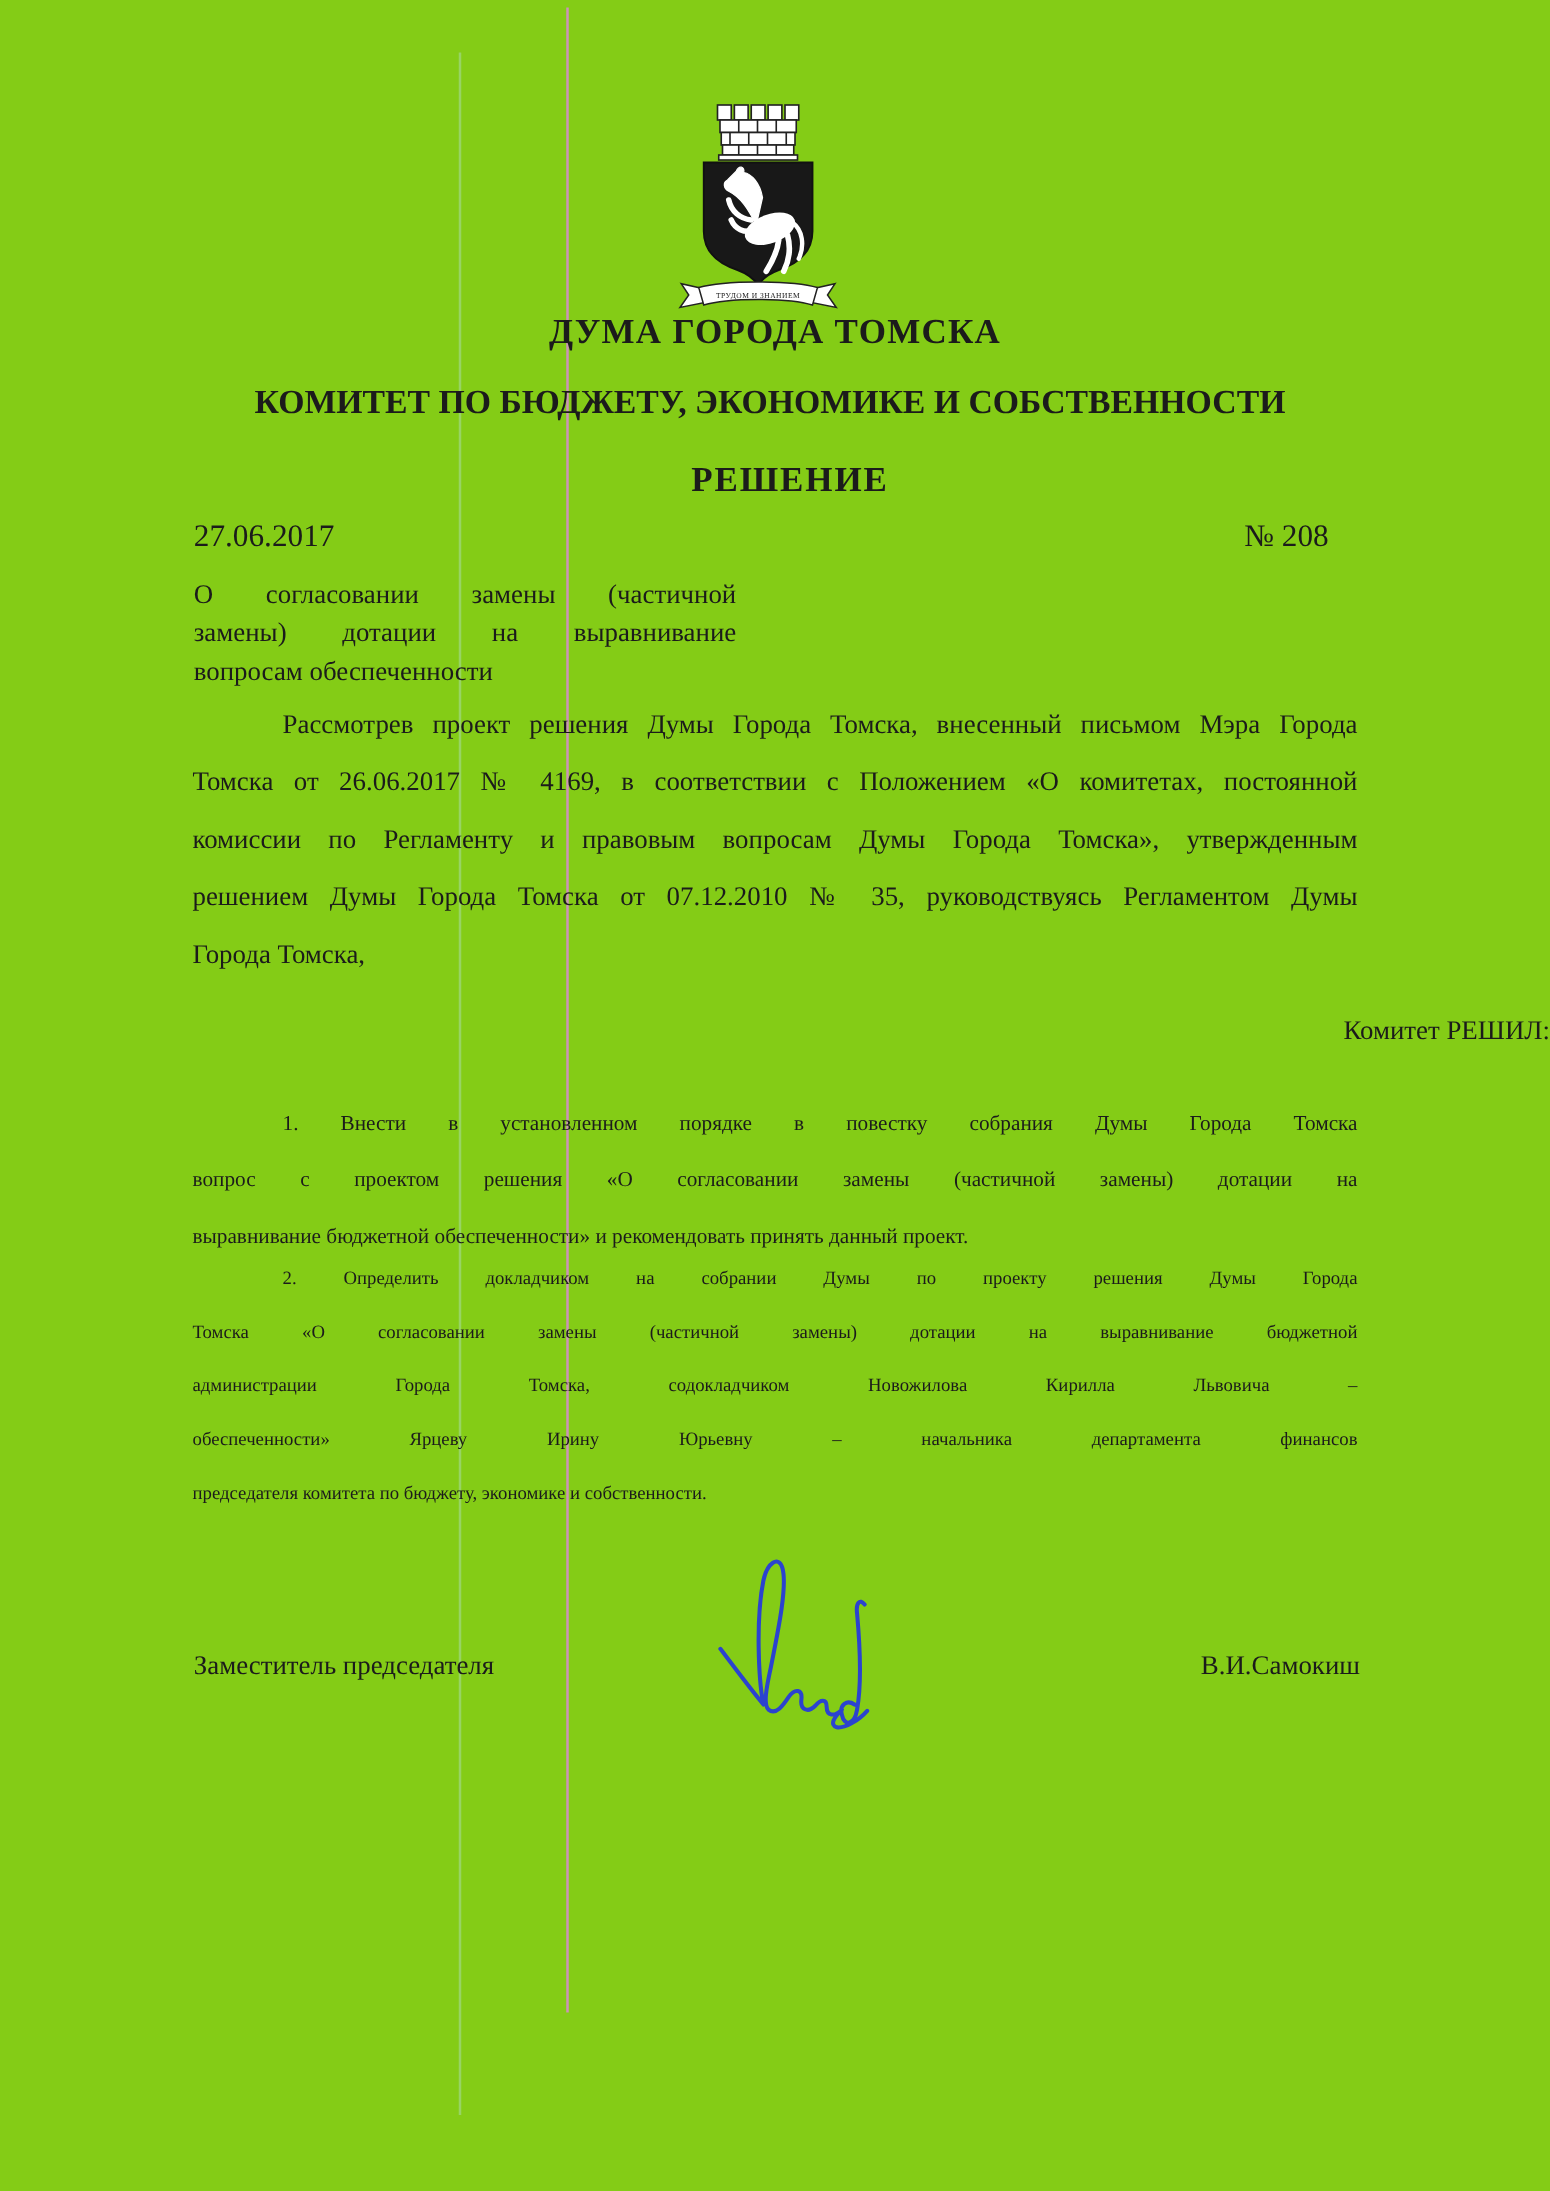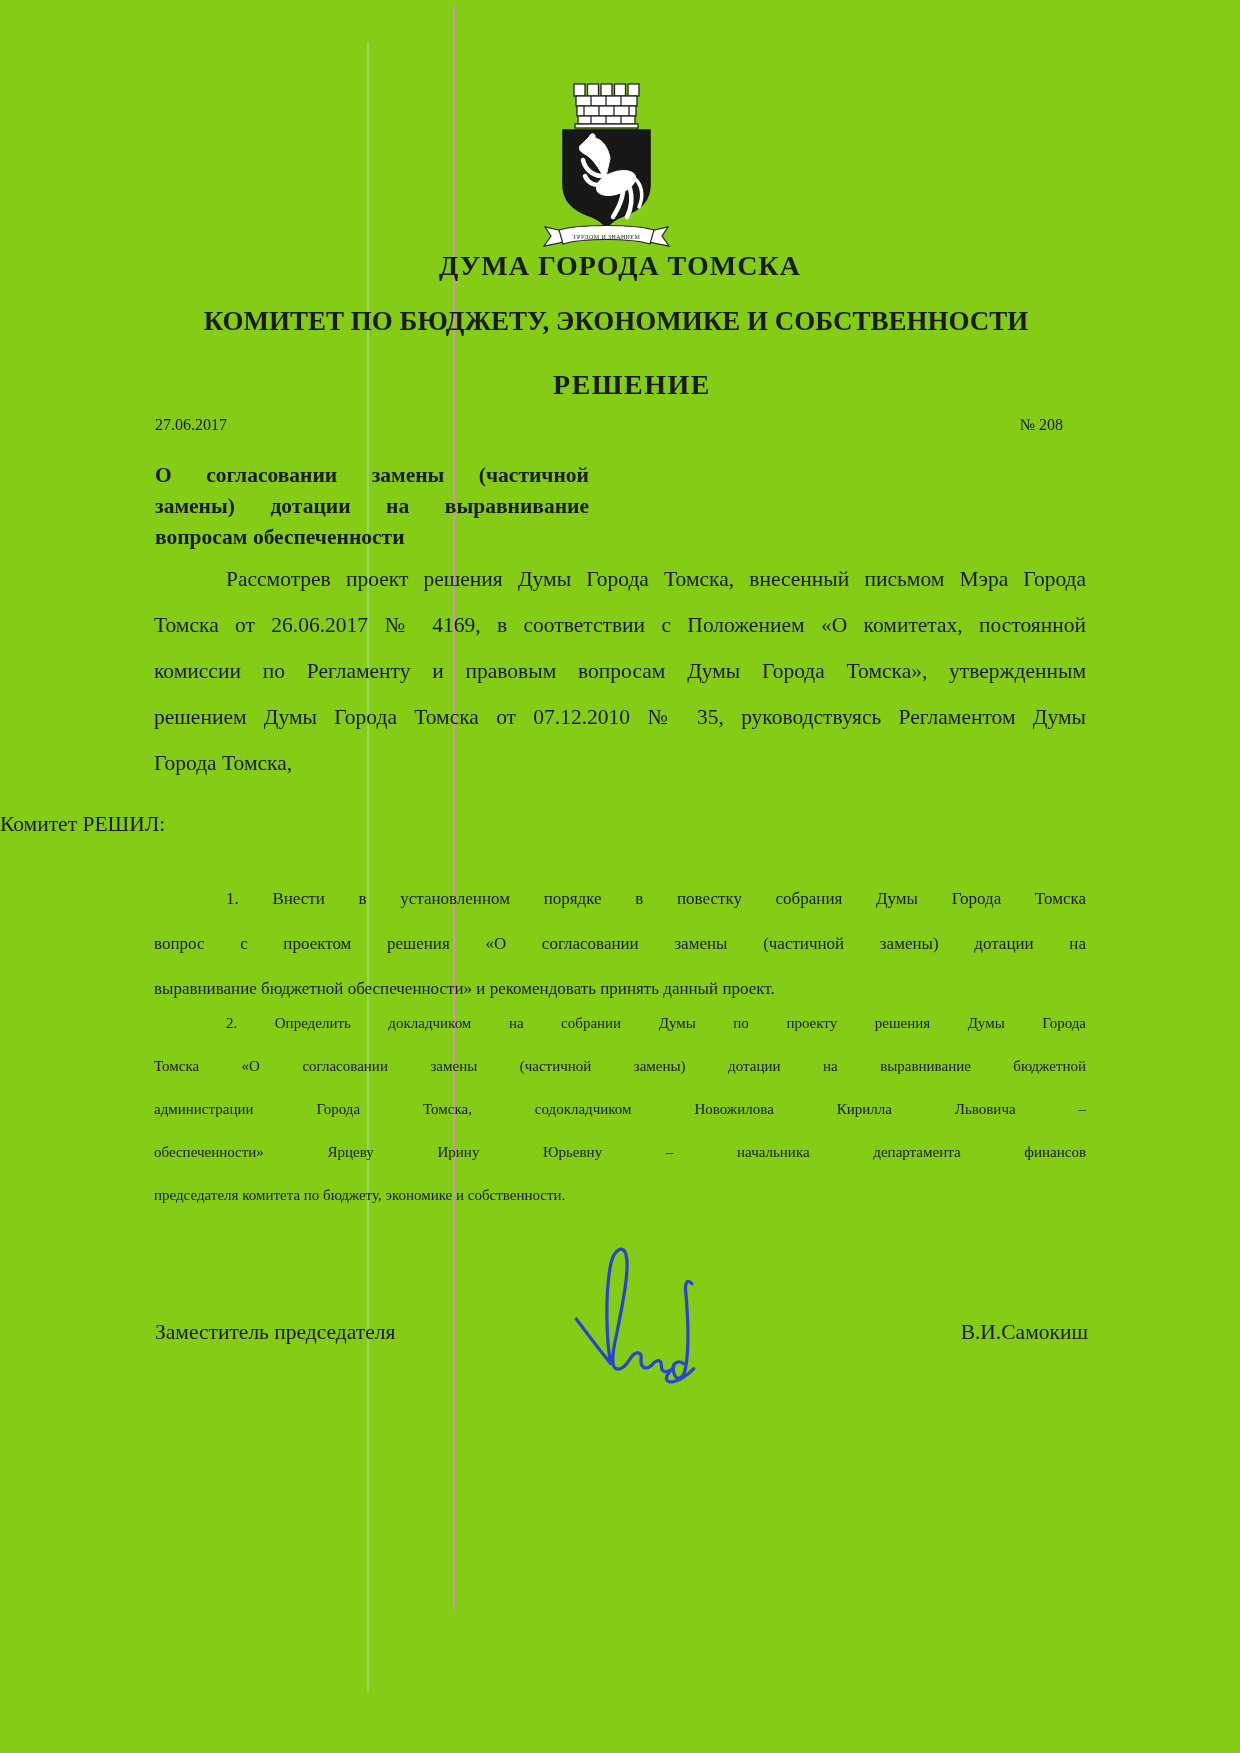--- a/index.html
+++ b/index.html
@@ -16,28 +16,28 @@
   .crest{position:absolute;left:519px;top:80px;width:175px;height:176px;}
 
   .org{position:absolute;top:250px;left:0;width:1240px;text-align:center;
        font-size:28px;font-weight:700;letter-spacing:1px;}
   .committee{position:absolute;top:306px;left:0;width:1232px;text-align:center;
        font-size:27px;font-weight:700;}
   .doctype{position:absolute;top:369px;left:0;width:1240px;text-align:center;
        font-size:28px;font-weight:700;letter-spacing:1.5px;padding-left:12px;}
 
   .daterow{position:absolute;top:416px;left:155px;width:908px;
-       display:flex;justify-content:space-between;font-size:16px;}
+       display:flex;justify-content:space-between;font-size:25px;}
 
   .subject{position:absolute;top:460px;left:155px;width:434px;
-       font-size:21.5px;font-weight:700;line-height:31px;}
+       font-size:21.5px;font-weight:400;line-height:31px;}
 
   .preamble{position:absolute;top:556px;left:154px;width:932px;
        font-size:21.5px;line-height:46px;}
-  .resolved{position:absolute;top:812px;left:0;width:1240px;text-align:left;font-size:21.5px;}
+  .resolved{position:absolute;top:812px;left:0;width:1240px;text-align:right;font-size:21.5px;}
   .item1{position:absolute;top:876px;left:154px;width:932px;font-size:17px;line-height:45px;}
   .item2{position:absolute;top:1002px;left:154px;width:932px;font-size:15px;line-height:43px;}
 
   
   .dl{text-align:justify;text-align-last:justify;}
   .dl-last{text-align-last:left;}
   .indent .dl:first-child{text-indent:72px;}
 
   .sigrow{position:absolute;top:1320px;left:155px;width:933px;
        display:flex;justify-content:space-between;font-size:21.5px;}

